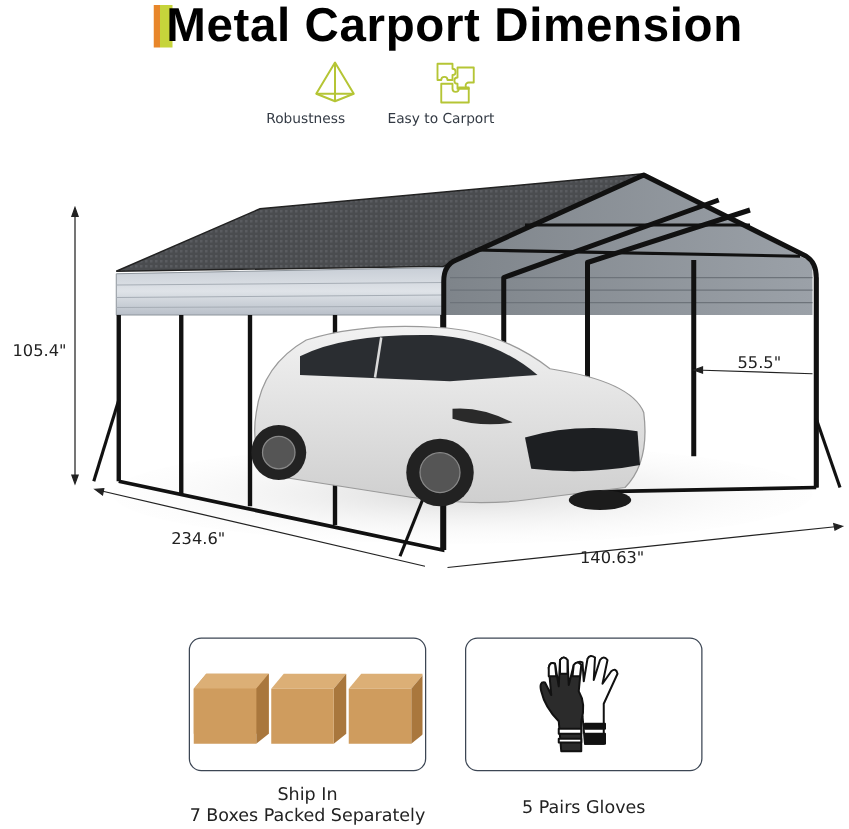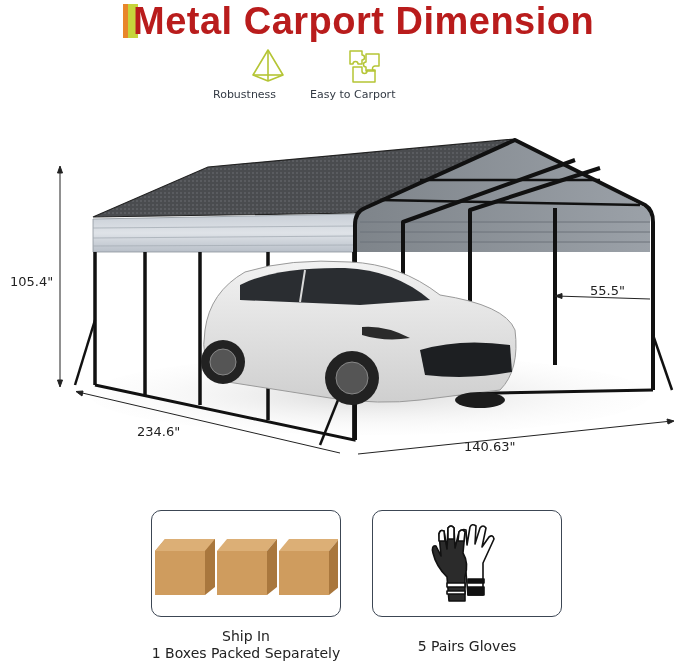--- a/index.html
+++ b/index.html
@@ -1,20 +1,20 @@
 <!DOCTYPE html>
 <html><head>
 <meta charset="utf-8">
 <style>
   * { box-sizing: border-box; margin: 0; padding: 0; }
   html, body { width: 679px; height: 663px; background: #ffffff; overflow: hidden; }
   body { position: relative; font-family: "DejaVu Sans", sans-serif; color: #1d2a3a; }
   .title-bar-orange { position: absolute; left: 123px; top: 4px; width: 5px; height: 34px; background: #e8862a; }
   .title-bar-lime { position: absolute; left: 128px; top: 4px; width: 10px; height: 34px; background: #c6d43b; }
-  .title { position: absolute; left: 133px; top: 0; font-family: "Liberation Sans", sans-serif; font-weight: bold; font-size: 38px; letter-spacing: 0.5px; color: #b91c1c; line-height: 42px; white-space: nowrap; text-align: center; }
+  .title { position: absolute; left: 133px; top: 0; font-family: "Liberation Sans", sans-serif; font-weight: bold; font-size: 38px; letter-spacing: 0.5px; color: #000000; line-height: 42px; white-space: nowrap; text-align: center; }
 
   .features { position: absolute; top: 48px; left: 0; width: 679px; height: 54px; }
   .feature { position: absolute; width: 110px; }
   .feature svg { display: block; margin: 0 auto; }
   .feature .flabel { font-size: 11px; color: #333a44; margin-top: 4px; white-space: nowrap; font-family: "DejaVu Sans", sans-serif; }
 
   .scene { position: absolute; left: 0; top: 120px; width: 679px; height: 345px; }
 
   .dim { position: absolute; font-family: "DejaVu Sans", sans-serif; font-size: 13px; color: #222; white-space: nowrap; }
 
@@ -176,21 +176,21 @@
       <g transform="translate(127,28)">
         <polygon points="0,12 50,12 60,0 10,0" fill="#dcaf76"></polygon>
         <polygon points="50,12 60,0 60,48 50,56" fill="#a9773d"></polygon>
         <rect x="0" y="12" width="50" height="44" fill="#cf9c5e"></rect>
       </g>
     </g>
   </svg>
 </div>
 <div class="card-caption" style="left:130px; top:628px; width:232px;">
   <div>Ship In</div>
-  <div>1 Boxes Packed Separately</div>
+  <div>7 Boxes Packed Separately</div>
 </div>
 
 <div class="card" style="left:372px; top:510px; width:190px; height:107px;">
   <svg width="186" height="104" viewBox="0 0 186 104">
     <g stroke="#111" stroke-width="1.6" stroke-linejoin="round">
 
       <path d="M95,84 L93,62 Q85,50 88,38 L88,22 Q89,17 93,19 L94,34 L97,16 Q99,12 103,15 L102,33 L107,17 Q110,13 113,17 L109,36 L116,26 Q120,23 121,28 L110,52 L110,84 Z" fill="#ffffff"></path>
       <rect x="95" y="68" width="16" height="4" fill="#111"></rect>
       <rect x="95" y="76" width="16" height="8" fill="#111"></rect>
 

